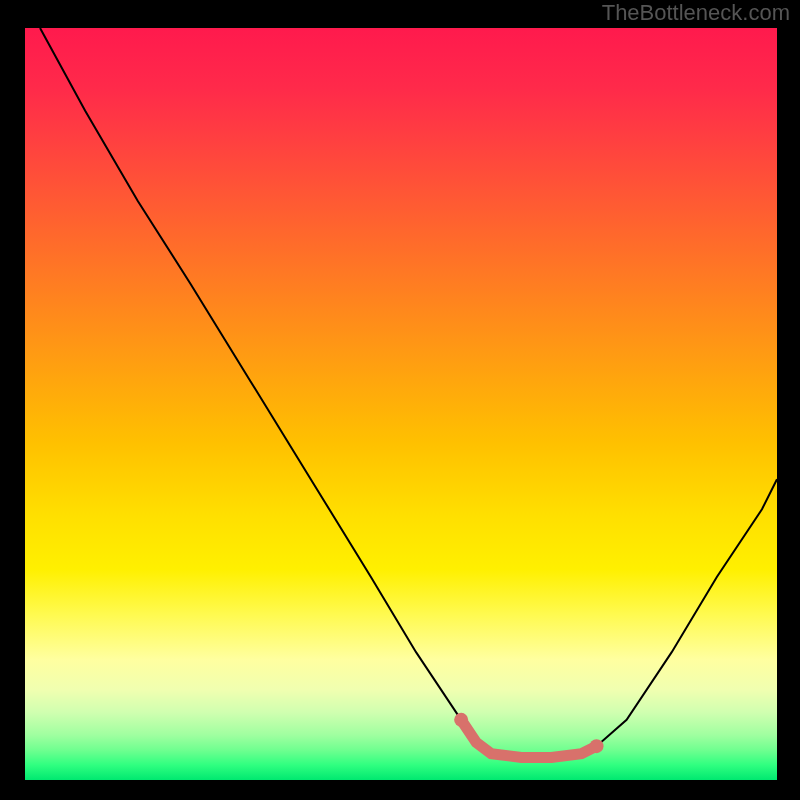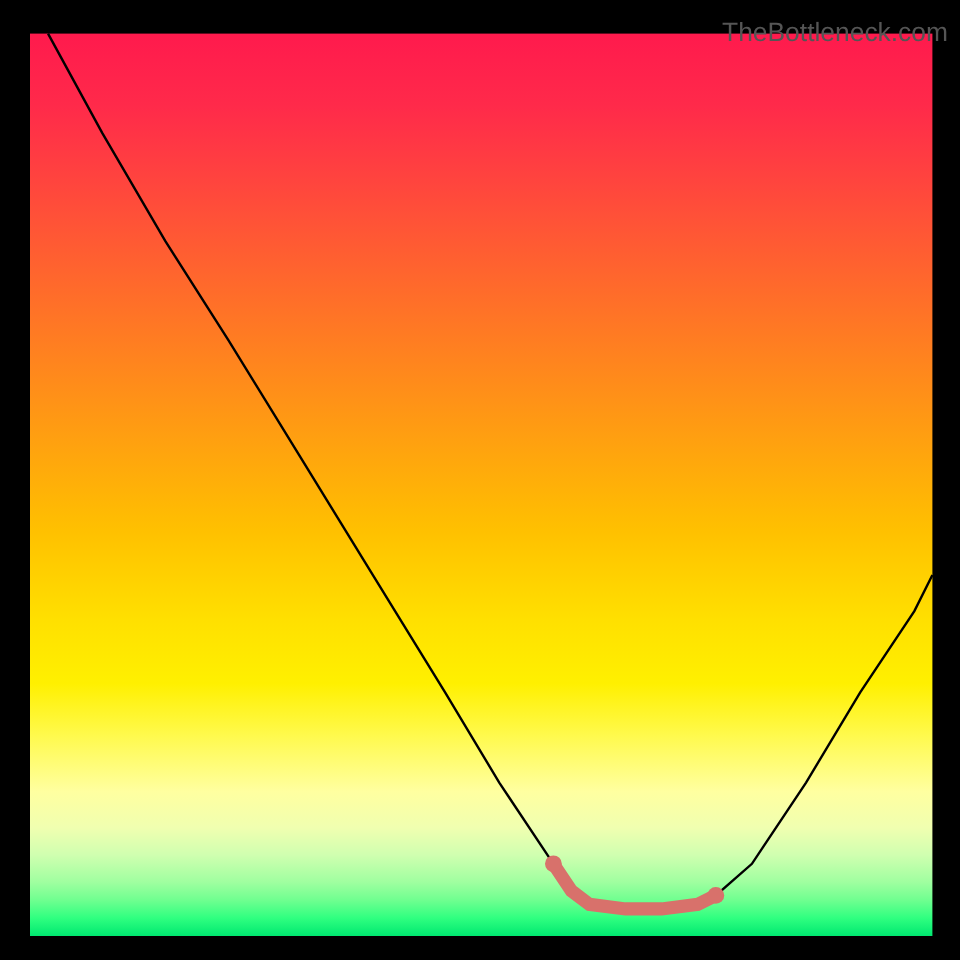--- a/index.html
+++ b/index.html
@@ -6,21 +6,21 @@
   body {
     width: 800px;
     height: 800px;
     background: #000;
     position: relative;
     font-family: Arial, sans-serif;
     overflow: hidden;
   }
   .watermark {
     position: absolute;
-    top: 14px;
+    top: 0;
     right: 10px;
     color: #555;
     font-size: 22px;
     font-weight: 500;
     z-index: 10;
   }
   .plot-area {
     position: absolute;
     left: 25px;
     top: 28px;

